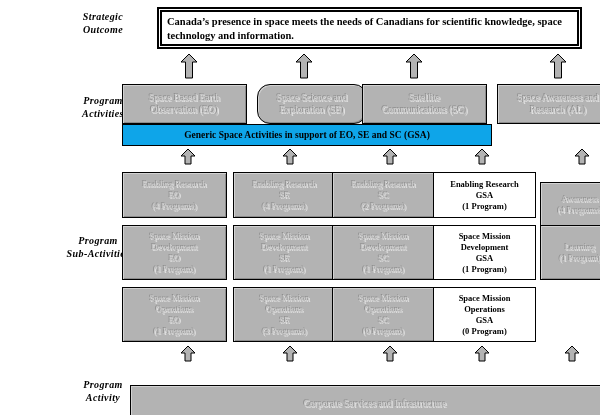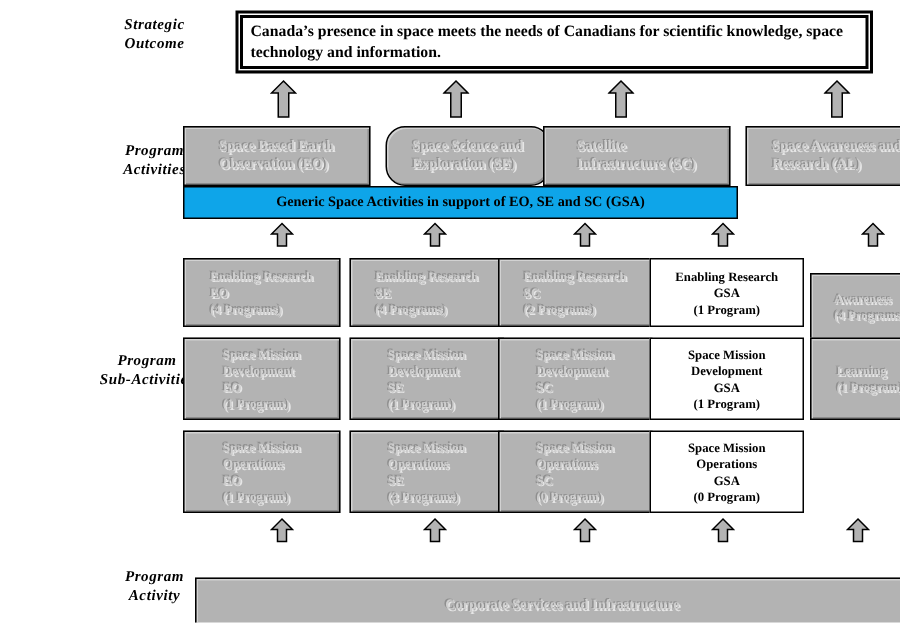--- a/index.html
+++ b/index.html
@@ -32,21 +32,21 @@
 
   
   .gbox{
     position:absolute;box-sizing:border-box;
     background:#b3b3b3;
     border:1px solid #000;
     box-shadow: inset 1px 1px 0 #d2d2d2, inset -1px -1px 0 #8c8c8c;
     display:flex;align-items:center;justify-content:center;
   }
   .gbox .lbl{
-    font-size:8.5px;line-height:11px;font-weight:bold;
+    font-size:8.5px;line-height:11px;text-align:center;font-weight:normal;
     color:#cfcfcf;
     text-shadow:-1px -1px 0 #8f8f8f, 1px 1px 0 #e6e6e6;
     font-family:"Liberation Serif","DejaVu Serif",serif;
     white-space:pre-line;padding:0 2px;
   }
   .gbox.big .lbl{font-size:9.5px;line-height:12px;}
 
   
   .wbox{
     position:absolute;box-sizing:border-box;
@@ -118,21 +118,21 @@
   <div class="gbox big" style="left:85px;top:84px;width:125px;height:40px;">
     <span class="lbl">Space Based Earth
 Observation (EO)</span>
   </div>
   <div class="gbox big" style="left:220px;top:84px;width:110px;height:40px;border-radius:13px;">
     <span class="lbl">Space Science and
 Exploration (SE)</span>
   </div>
   <div class="gbox big" style="left:325px;top:84px;width:125px;height:40px;">
     <span class="lbl">Satellite
-Infrastructure (SC)</span>
+Communications (SC)</span>
   </div>
   <div class="gbox big" style="left:460px;top:84px;width:122px;height:40px;">
     <span class="lbl">Space Awareness and
 Research (AL)</span>
   </div>
 
   <div class="gsa-banner" style="left:85px;top:124px;width:370px;height:22px;">
     <span class="lbl">Generic Space Activities in support of EO, SE and SC (GSA)</span>
   </div>
 

